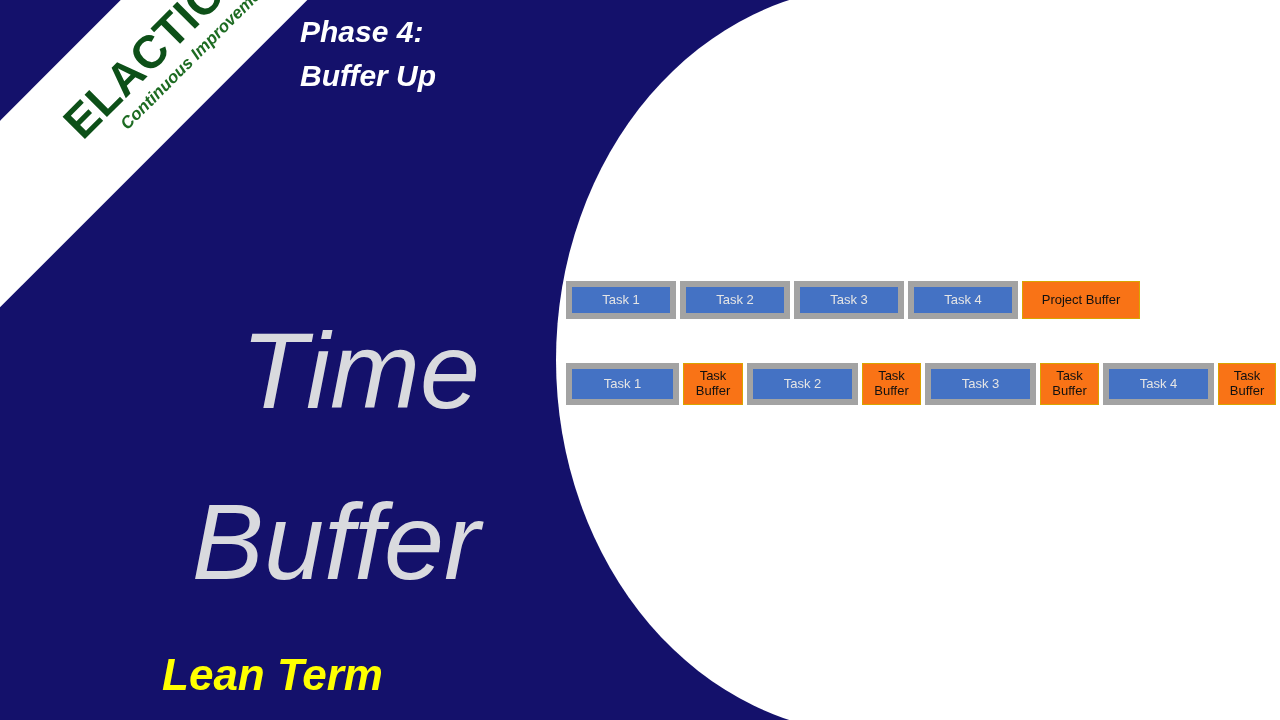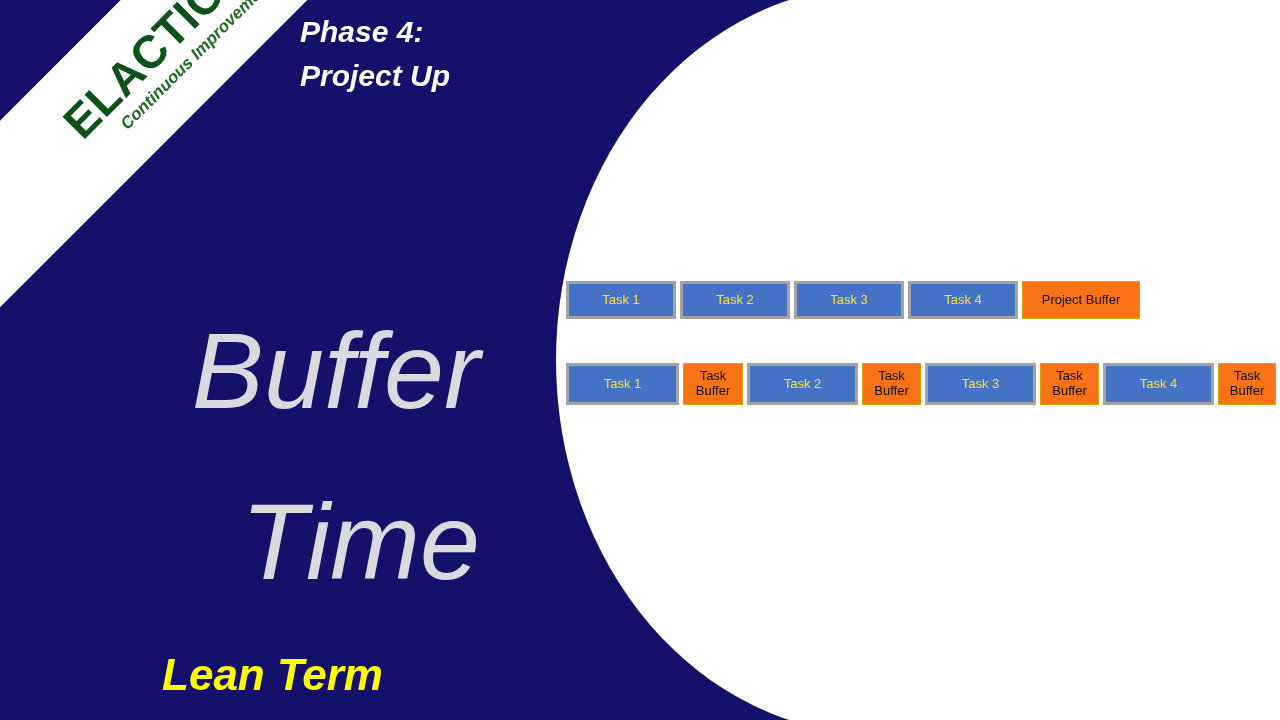--- a/index.html
+++ b/index.html
@@ -82,22 +82,22 @@
     box-sizing:border-box;
     display:flex;align-items:center;justify-content:center;
     text-align:center;
     font-size:13px;
     line-height:1.12;
     margin-right:4px;
     padding:0 2px;
   }
   .seg.task{
     background:#4472c4;
-    border:3px solid #a3a3a3;
-    color:#fde047;
+    border:6px solid #a3a3a3;
+    color:#e5e5e5;
   }
   .seg.buffer{
     background:#f97316;
     border:1.5px solid #d9a400;
     color:#111111;
   }
 </style>
 </head>
 <body>
 
@@ -128,23 +128,23 @@
   <div class="ribbon">
     <div class="ribbon-inner">
 
       <div class="brand-word">ELACTION</div>
       <div class="brand-tag">Continuous Improvement</div>
     </div>
   </div>
 
   <div class="phase">
     <div>Phase 4:</div>
-    <div>Project Up</div>
+    <div>Buffer Up</div>
   </div>
 
   <div class="big-title">
+    <div>Time</div>
     <div>Buffer</div>
-    <div>Time</div>
   </div>
 
   <div class="lean-term">Lean Term</div>
 
 </div>
 
 </body></html>

